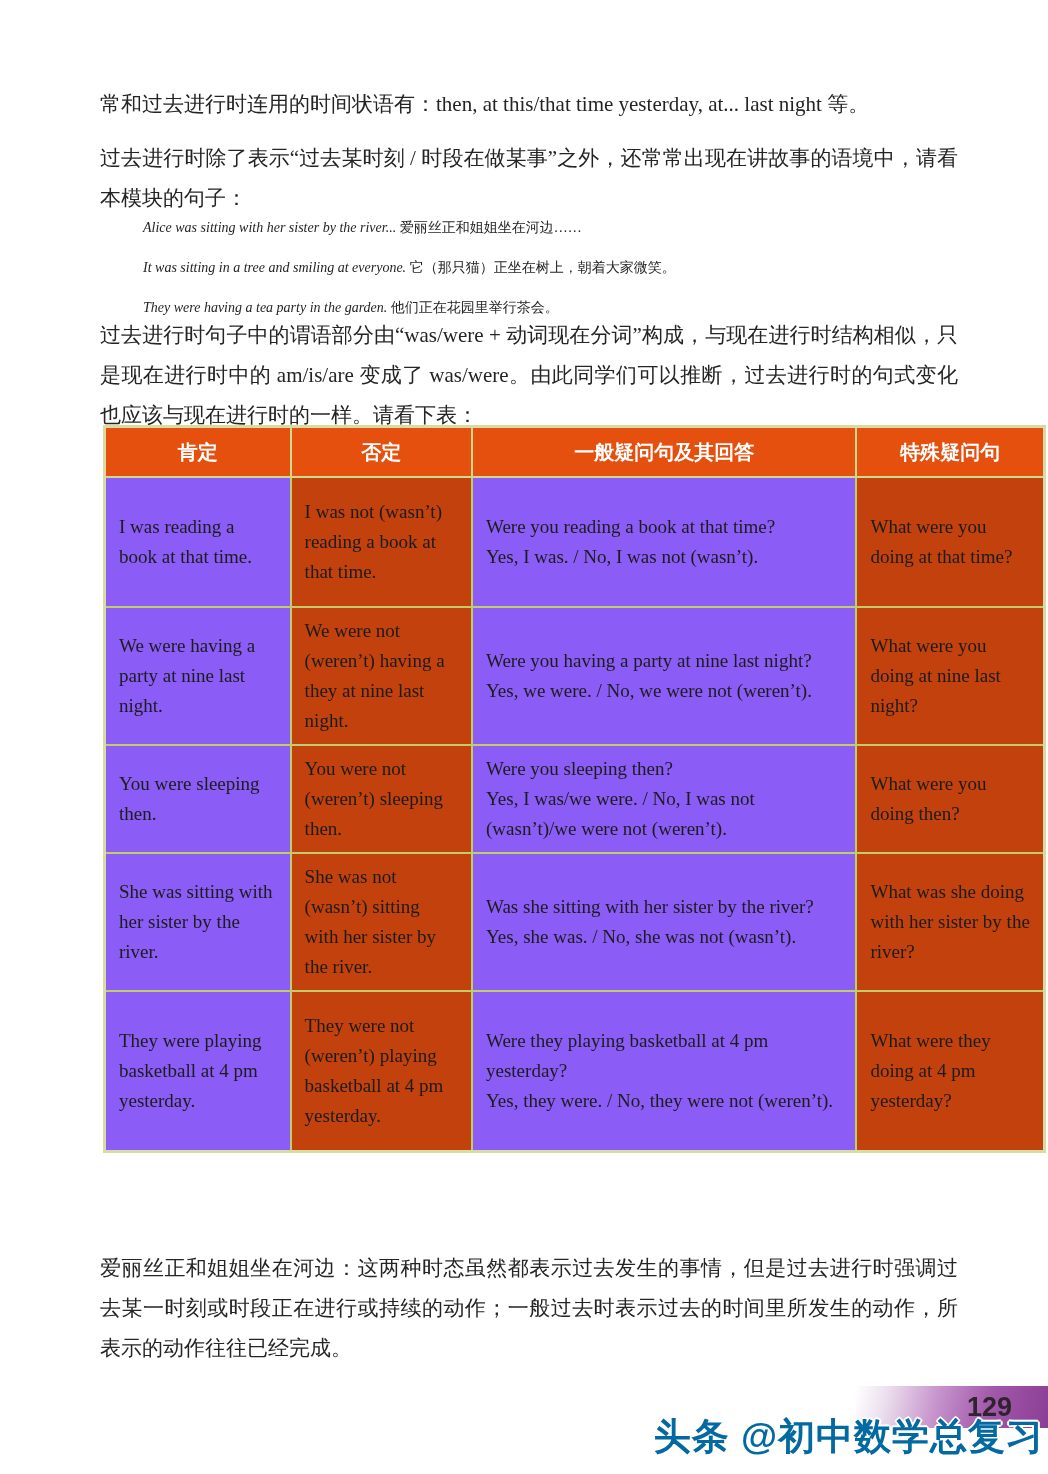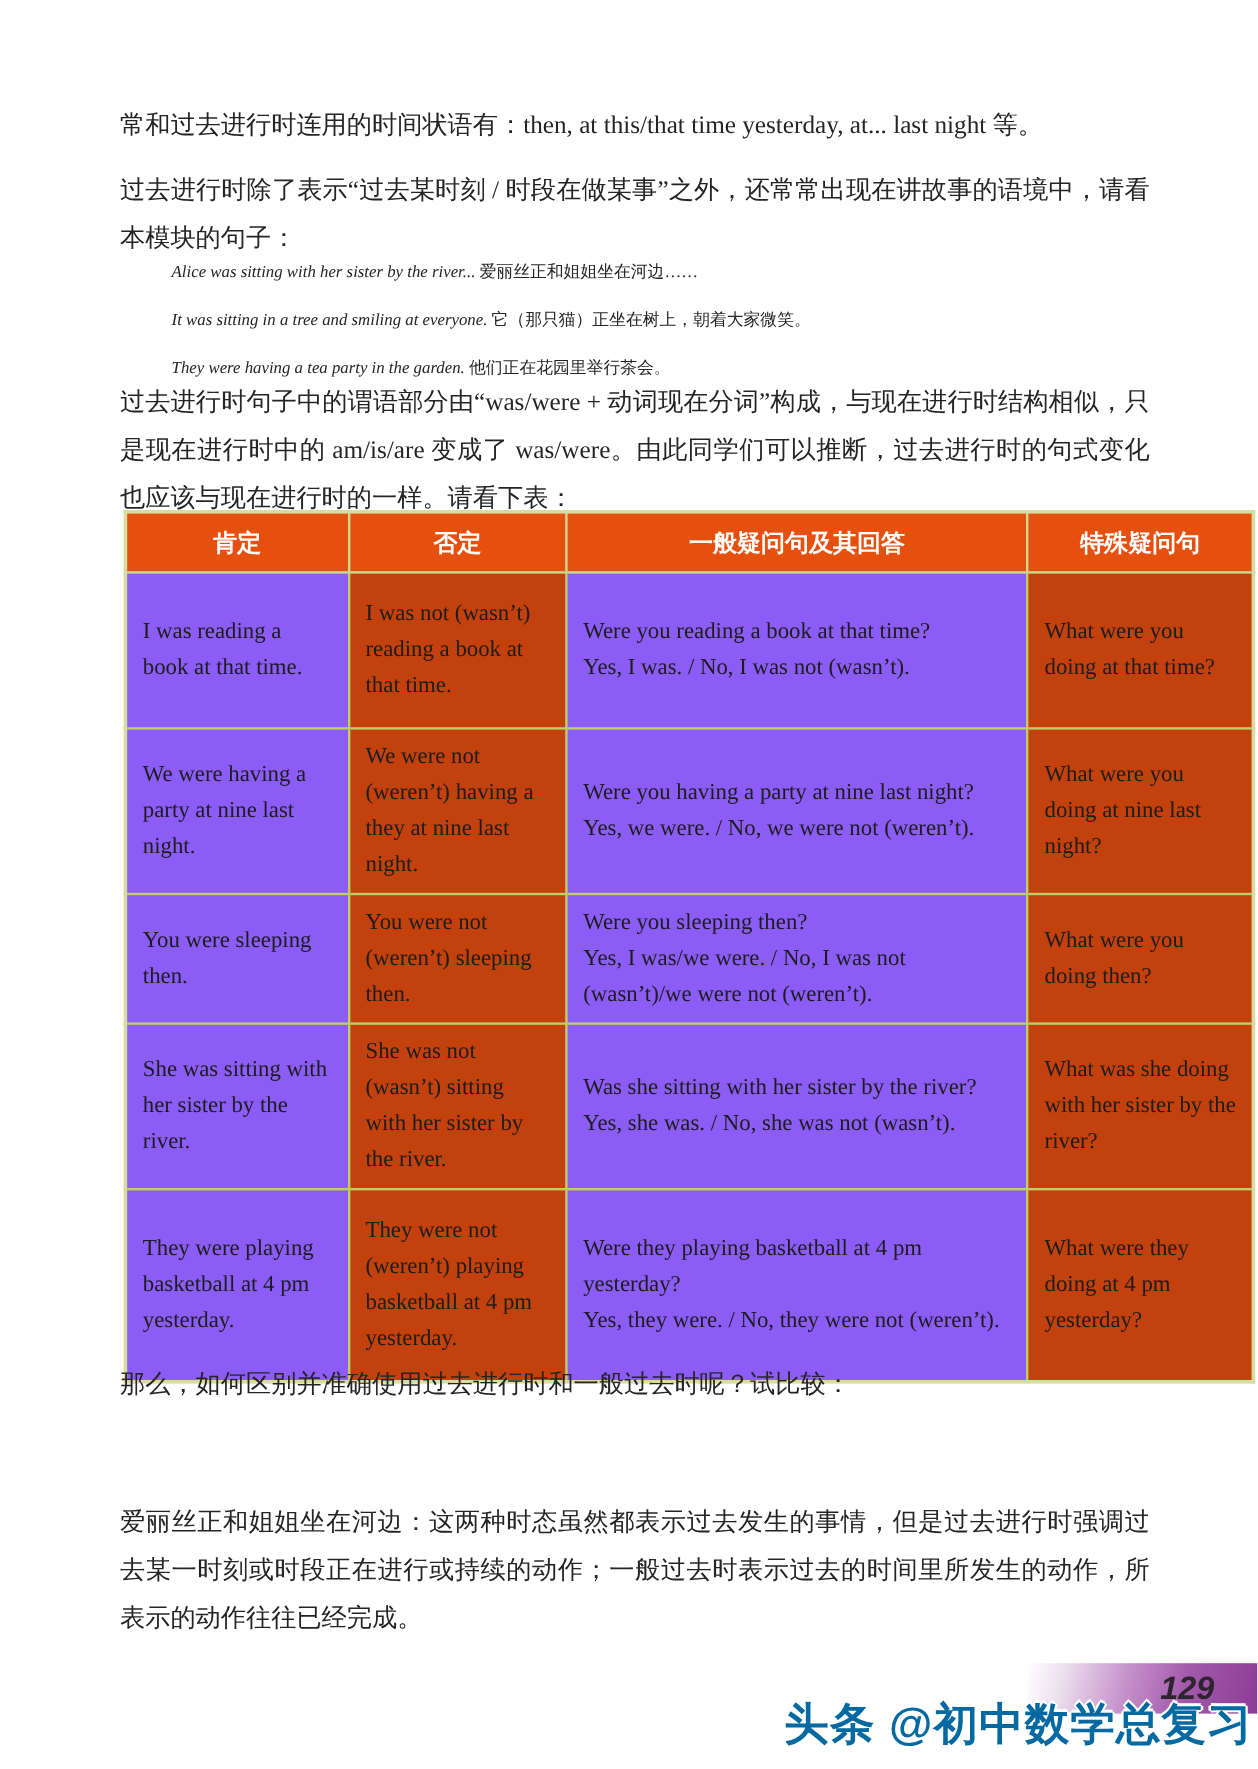--- a/index.html
+++ b/index.html
@@ -34,21 +34,21 @@
     padding:8px 13px;
   }
   td.shade-a { background:#8b5cf6;margin-left:40px; }
   td.shade-b { background:#c2410c; }
   .qa-q, .qa-a { display:block; }
 
   
   .page-band {
     position:absolute; top:1386px; right:0; width:192px; height:42px;
     background:linear-gradient(103deg,#ffffff 0%,#ecdfee 16%,#c693cc 42%,#a259aa 68%,#8a3d95 100%);
-    display:flex; align-items:center; justify-content:flex-end;font-style:italic;
+    display:flex; align-items:center; justify-content:flex-end;
   }
   .page-num {
     font-family:"Liberation Sans","DejaVu Sans",sans-serif;
     font-weight:bold; font-size:27px; color:#2e2430; padding-right:36px;
   }
   .watermark {
     position:absolute; top:1412px; right:4px; white-space:nowrap;
     font-family:"Liberation Sans","DejaVu Sans",sans-serif;
     font-weight:bold; font-size:37px; letter-spacing:1px; color:#0369a1;
     text-shadow:-2px 0 #fff, 2px 0 #fff, 0 -2px #fff, 0 2px #fff,
@@ -141,21 +141,20 @@
           <td class="shade-a">
             <span class="qa-q">Were they playing basketball at 4 pm yesterday?</span>
             <span class="qa-a">Yes, they were. / No, they were not (weren’t).</span>
           </td>
           <td class="shade-b">What were they doing at 4 pm yesterday?</td>
         </tr>
       </tbody>
     </table>
   </div>
 
-  <div class="para" style="top:1133px;">那么，如何区别并准确使用过去进行时和一般过去时呢？试比较：</div>
 
 
   <div class="para" style="top:1248px;">爱丽丝正和姐姐坐在河边：这两种时态虽然都表示过去发生的事情，但是过去进行时强调过去某一时刻或时段正在进行或持续的动作；一般过去时表示过去的时间里所发生的动作，所表示的动作往往已经完成。</div>
 
   <div class="page-band">
     <span class="page-num">129</span>
   </div>
   <div class="watermark">头条 @初中数学总复习</div>
 
 </div>

